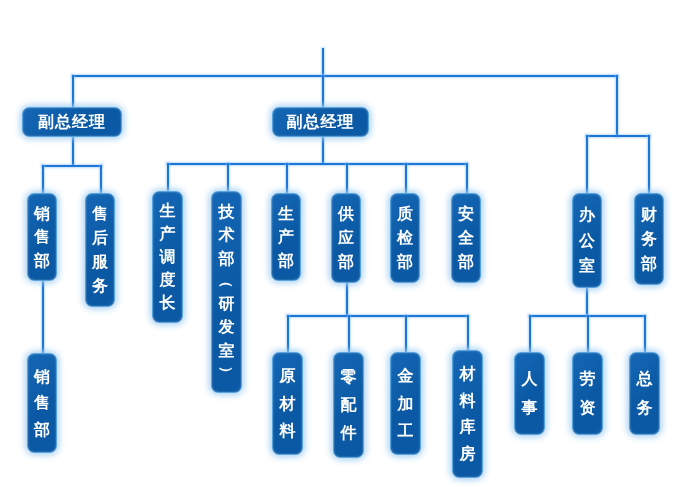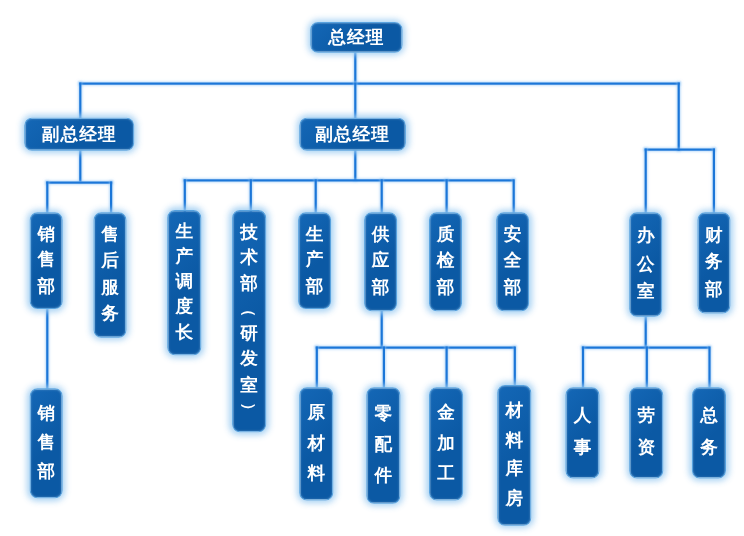--- a/index.html
+++ b/index.html
@@ -90,23 +90,20 @@
     <div class="connector" style="left: 287px; top: 315px; width: 181px; height: 2px;"></div>
     <div class="connector" style="left: 287px; top: 315px; width: 2px; height: 37px;"></div>
     <div class="connector" style="left: 348px; top: 315px; width: 2px; height: 37px;"></div>
     <div class="connector" style="left: 405px; top: 315px; width: 2px; height: 37px;"></div>
     <div class="connector" style="left: 467px; top: 315px; width: 2px; height: 36px;"></div>
     <div class="connector" style="left: 586px; top: 288px; width: 2px; height: 28px;"></div>
     <div class="connector" style="left: 529px; top: 315px; width: 116px; height: 2px;"></div>
     <div class="connector" style="left: 529px; top: 315px; width: 2px; height: 37px;"></div>
     <div class="connector" style="left: 587px; top: 315px; width: 2px; height: 37px;"></div>
     <div class="connector" style="left: 644px; top: 315px; width: 2px; height: 37px;"></div>
-    <div class="node h-node" style="left: 282px; top: 20px; width: 84px; height: 28px;">
-      <span class="label">总经理</span>
-    </div>
     <div class="node h-node" style="left: 22px; top: 107px; width: 100px; height: 30px;">
       <span class="label">副总经理</span>
     </div>
     <div class="node h-node" style="left: 272px; top: 107px; width: 97px; height: 30px;">
       <span class="label">副总经理</span>
     </div>
     <div class="node v-node" style="left: 27px; top: 193px; width: 30px; height: 88px;">
       <span class="label">
         <span class="ch">销</span>
         <span class="ch">售</span>

